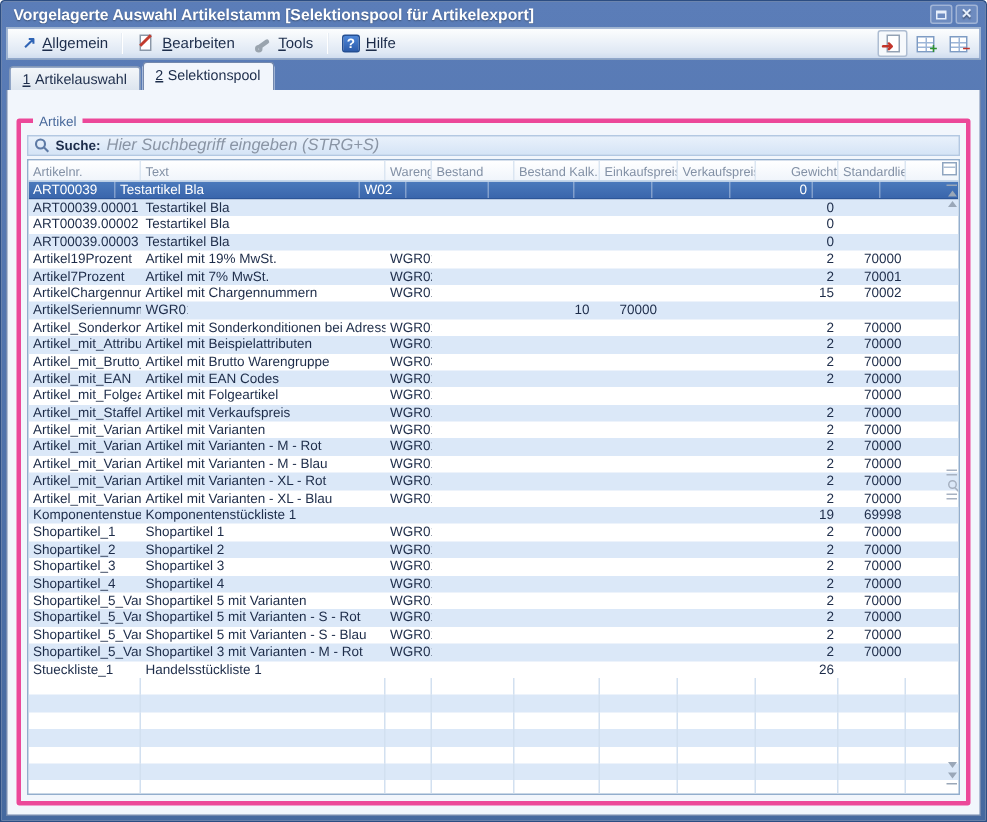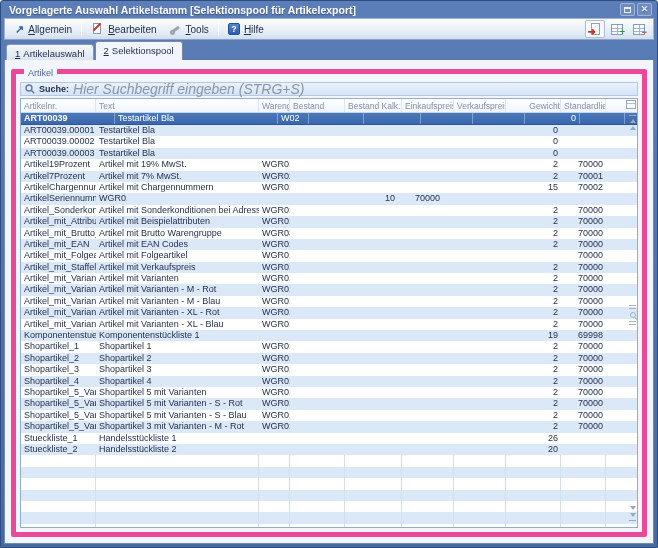--- a/index.html
+++ b/index.html
@@ -78,22 +78,22 @@
   .tab.active{ background:#f2f6fc; height:19px; z-index:2; border-color:#7388ad; box-shadow:0 1px 0 #f2f6fc; }
 
   
   .content{
     flex:1; background:#f2f6fc;
     border:1px solid #7388ad; border-top:none;
     padding:4px 6px 6px 6px;
     display:flex; flex-direction:column; min-height:0;
   }
   .groupbox{
-    flex:1; border:5px solid #ec4899; border-radius:2px;
-    margin-top:5px; position:relative;
+    flex:1; border:3px solid #ec4899; border-radius:2px;
+    margin-top:15px; position:relative;
     padding:8px 4px 4px 4px;
     display:flex; flex-direction:column; min-height:0;
   }
   .groupbox-label{
     position:absolute; top:-6px; left:8px;
     background:#f2f6fc; padding:0 4px;
     font-size:9px; color:#4a6a9c;
   }
 
   
@@ -101,21 +101,21 @@
     flex:0 0 14px; height:14px;
     background:linear-gradient(#e9f1fb,#d5e4f6);
     border:1px solid #b3c8e2;
     display:flex; align-items:center; gap:4px;
     padding:0 4px; margin-bottom:2px;
     font-size:9px; color:#1c2c4a;
   }
   .searchbar .lbl{ font-weight:bold; }
   .searchbar input{
     flex:1; border:none; background:transparent; outline:none;
-    font-family:"Liberation Sans", sans-serif; font-size:14px; color:#1c2c4a;
+    font-family:"Liberation Sans", sans-serif; font-size:11px; color:#1c2c4a;
   }
   .searchbar input::placeholder{ font-style:italic; color:#8a95a5; }
 
   
   .grid{
     flex:1; min-height:0;
     border:1px solid #93aecd; background:#fff;
     display:flex; flex-direction:column; position:relative; overflow:hidden;
   }
   .grid-header{
@@ -245,21 +245,21 @@
             <div class="hcell" style="width: 52px;">Verkaufspreis</div>
             <div class="hcell" style="width: 55px; text-align: right;">Gewicht</div>
             <div class="hcell" style="width: 45px; text-align: right;">Standardlief</div>
             <div class="hfill">
               <span class="chooser-icon"></span>
             </div>
           </div>
         <div class="grid-body" id="grid-body">
 
         <div class="row selected">
-              <div class="cell" style="width: 94px; font-weight: bold;">ART00039</div>
+              <div class="cell" style="width: 58px;">ART00039</div>
               <div class="cell" style="width: 163px;">Testartikel Bla</div>
               <div class="cell" style="width: 31px;">W02</div>
               <div class="cell" style="width: 55px;"></div>
               <div class="cell" style="width: 57px;"></div>
               <div class="cell" style="width: 52px;"></div>
               <div class="cell" style="width: 52px;"></div>
               <div class="cell r" style="width: 55px;">0</div>
               <div class="cell r" style="width: 45px;"></div>
               <div class="cellfill"></div>
             </div>
@@ -588,32 +588,20 @@
             </div>
             <div class="row">
               <div class="cell" style="width: 75px;">Stueckliste_1</div>
               <div class="cell" style="width: 163px;">Handelsstückliste 1</div>
               <div class="cell" style="width: 31px;"></div>
               <div class="cell" style="width: 55px;"></div>
               <div class="cell" style="width: 57px;"></div>
               <div class="cell" style="width: 52px;"></div>
               <div class="cell" style="width: 52px;"></div>
               <div class="cell r" style="width: 55px;">26</div>
-              <div class="cell r" style="width: 45px;"></div>
-              <div class="cellfill"></div>
-            </div>
-            <div class="row alt">
-              <div class="cell" style="width: 75px;">Stueckliste_2</div>
-              <div class="cell" style="width: 163px;">Handelsstückliste 2</div>
-              <div class="cell" style="width: 31px;"></div>
-              <div class="cell" style="width: 55px;"></div>
-              <div class="cell" style="width: 57px;"></div>
-              <div class="cell" style="width: 52px;"></div>
-              <div class="cell" style="width: 52px;"></div>
-              <div class="cell r" style="width: 55px;">20</div>
               <div class="cell r" style="width: 45px;"></div>
               <div class="cellfill"></div>
             </div>
             <div class="row filler">
               <div class="cell" style="width: 75px;"></div>
               <div class="cell" style="width: 163px;"></div>
               <div class="cell" style="width: 31px;"></div>
               <div class="cell" style="width: 55px;"></div>
               <div class="cell" style="width: 57px;"></div>
               <div class="cell" style="width: 52px;"></div>

